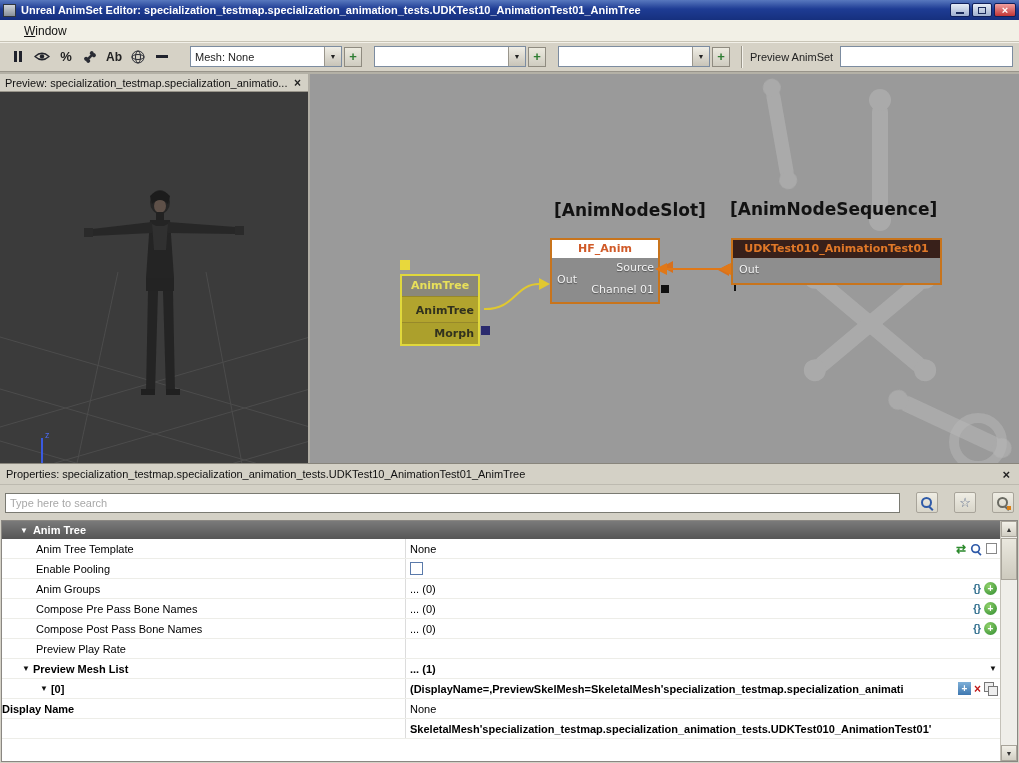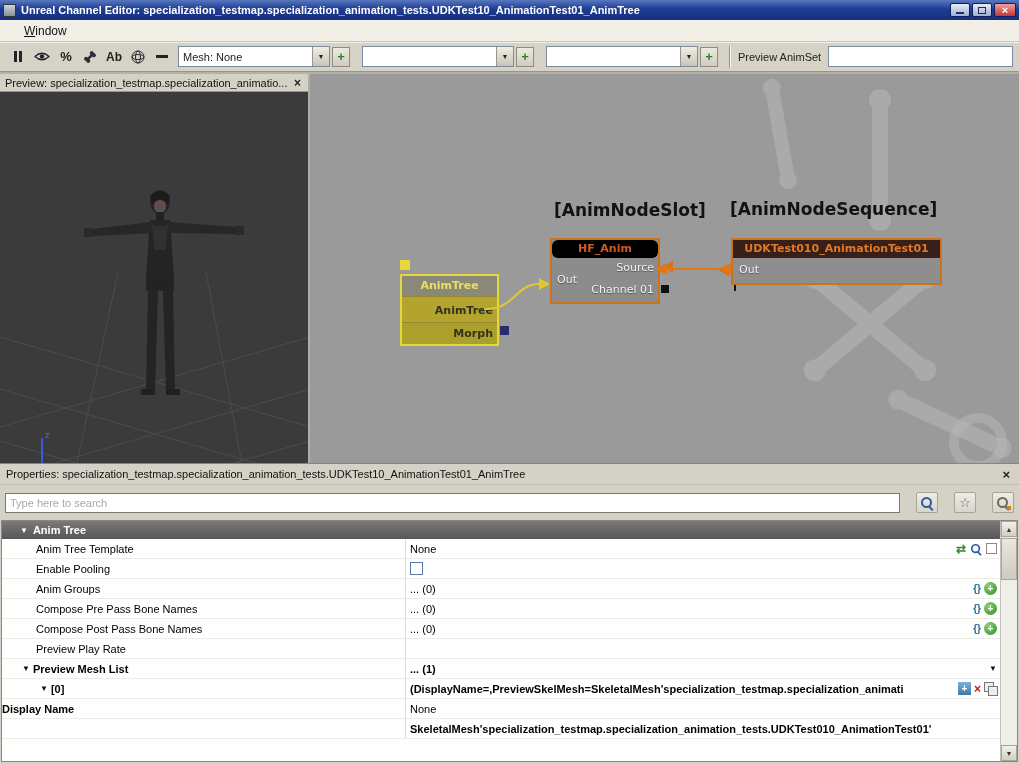--- a/index.html
+++ b/index.html
@@ -55,36 +55,36 @@
   .viewport svg { position:absolute; left:0; top:0; }
 
   
   .graph { flex:1; position:relative; overflow:hidden; background:#9A9A9A; font-family:"DejaVu Sans", sans-serif; }
   .bones-svg, .wires-svg { position:absolute; left:0; top:0; pointer-events:none; }
   .wires-svg { z-index:4; }
   .graph-heading { position:absolute; font-size:17px; font-weight:bold; color:#121212; z-index:2; white-space:nowrap; }
   .node { position:absolute; font-size:11px; z-index:3; }
   .node .ntitle { height:18px; font-weight:bold; text-align:center; line-height:18px; white-space:nowrap; overflow:hidden; }
   .node-hf { left:240px; top:164px; width:110px; border:2px solid #C8741C; background:#8C8C8C; }
-  .node-hf .ntitle { background:#000000; color:#D05A28;border-radius:6px; }
+  .node-hf .ntitle { background:#ffffff; color:#D05A28; }
   .node-hf .nbody { position:relative; height:44px; color:#F2F2F2; text-shadow:0 1px 1px rgba(0,0,0,.45); }
   .pin { position:absolute; white-space:nowrap; }
   .hf-out { left:5px; top:15px; }
   .hf-source { right:4px; top:3px; }
   .hf-channel { right:4px; top:25px; }
   .arrow-left { width:0; height:0; border-top:6px solid transparent; border-bottom:6px solid transparent; border-right:11px solid #D8701C; position:absolute; }
   .hf-src-conn { right:-15px; top:3px; }
   .hf-chan-square { position:absolute; right:-11px; top:27px; width:8px; height:8px; background:#111; }
   .node-seq { left:421px; top:164px; width:211px; border:2px solid #C8741C; background:#8E8E8E; }
   .node-seq .ntitle { background:#38201A; color:#E07828; }
   .node-seq .nbody { position:relative; height:25px; color:#F4F4F4; text-shadow:0 1px 1px rgba(0,0,0,.45); }
   .seq-out { left:6px; top:5px; }
   .seq-in-conn { left:-15px; top:6px; }
   .seq-tick { position:absolute; left:1px; bottom:-8px; width:2px; height:6px; background:#111; }
-  .node-animtree { left:90px; top:200px; width:99px; border:2px solid #E0D83C; background:#14532d; }
+  .node-animtree { left:90px; top:200px; width:80px; border:2px solid #E0D83C; background:#14532d; }
   .node-animtree .ntitle { height:20px; line-height:20px; background:#8A887A; color:#E8E05A; }
   .at-row { position:relative; text-align:right; color:#32321E; font-weight:bold; }
   .at-anim { height:26px; padding:7px 4px 0 0; background:#B2A42E; border-top:1px solid #97892A; }
   .at-morph { height:22px; padding:4px 4px 0 0; background:#ACA02C; border-top:1px solid #97892A; }
   .morph-conn { position:absolute; right:-12px; top:3px; width:9px; height:9px; background:#2A2A6E; }
   .animtree-square { position:absolute; left:90px; top:186px; width:10px; height:10px; background:#E8D83C; z-index:3; }
 
   
   .props { height:300px; flex:none; display:flex; flex-direction:column; background:#D4D1C6; border-top:1px solid #88857C; }
   .props-header { height:21px; flex:none; display:flex; align-items:center; padding:0 6px; font-size:11px; color:#111;
@@ -137,21 +137,21 @@
   .vs-up { top:0; } .vs-down { bottom:0; }
   .vs-thumb { position:absolute; left:0; top:17px; width:16px; height:42px; background:linear-gradient(#EAE8DE,#CDCABE); border:1px solid #A8A49A; }
 </style>
 </head>
 <body>
 
 <div class="window">
 
   <div class="titlebar">
     <div class="app-icon"></div>
-    <div class="title-text">Unreal Channel Editor: specialization_testmap.specialization_animation_tests.UDKTest10_AnimationTest01_AnimTree</div>
+    <div class="title-text">Unreal AnimSet Editor: specialization_testmap.specialization_animation_tests.UDKTest10_AnimationTest01_AnimTree</div>
     <div class="tb-buttons">
       <div class="tb-btn">
           <span class="min-glyph"></span>
         </div>
       <div class="tb-btn">
           <span class="restore-glyph"></span>
         </div>
       <div class="tb-btn close">
           <span>×</span>
         </div>
@@ -195,21 +195,21 @@
     <div class="tool-btn">
       <svg width="14" height="14">
         <circle cx="7" cy="7" r="6" fill="none" stroke="#2a2c34"></circle>
         <ellipse cx="7" cy="7" rx="6" ry="2.5" fill="none" stroke="#2a2c34"></ellipse>
         <ellipse cx="7" cy="7" rx="2.5" ry="6" fill="none" stroke="#2a2c34"></ellipse>
       </svg>
     </div>
     <div class="tool-btn">
       <span class="floor-bar"></span>
     </div>
-    <div class="combo" style="width:152px; margin-left:4px;">
+    <div class="combo" style="width:152px; margin-left:16px;">
       <span class="combo-text">Mesh: None</span>
       <span class="arrow-box">▼</span>
     </div>
     <div class="plus-btn">
         <span>+</span>
       </div>
     <div class="combo" style="width:152px; margin-left:6px;">
       <span class="combo-text"></span>
       <span class="arrow-box">▼</span>
     </div>

